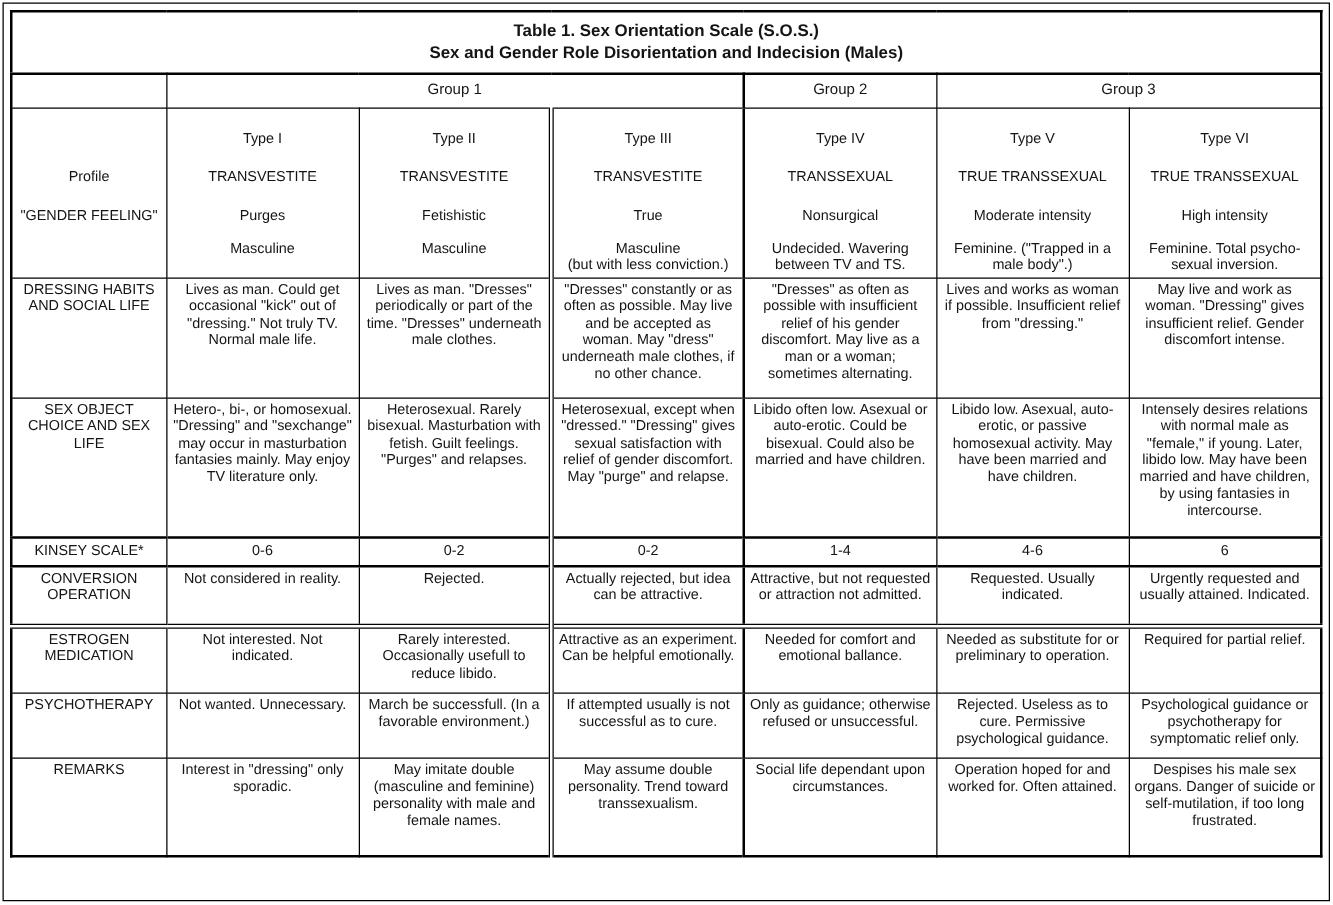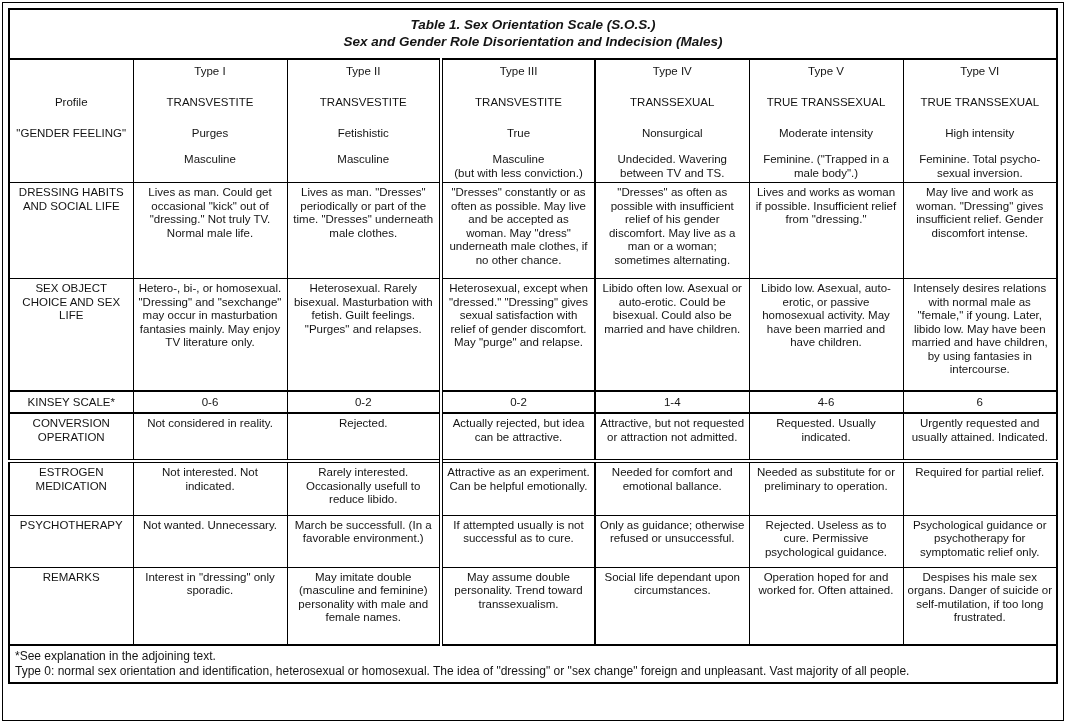--- a/index.html
+++ b/index.html
@@ -4,25 +4,25 @@
 <style>
   * { margin:0; padding:0; box-sizing:border-box; }
   html,body { width:1066px; height:724px; background:#fff; }
   body { font-family:"Liberation Sans","DejaVu Sans",sans-serif; color:#141414; position:relative; }
   .frame { position:absolute; left:2px; top:2px; width:1062px; height:719px; border:1px solid #000; }
   table.sos { position:absolute; left:8px; top:8px; width:1050px; border-collapse:collapse; table-layout:fixed; border:2px solid #000; background:#fff; }
   td { border:1px solid #000; font-size:11.5px; line-height:13.5px; text-align:center; vertical-align:top; padding:3px 4px; overflow:hidden; }
   col.lbl { width:124px; }
   
   .r-title td { border-bottom:2px solid #000; height:50px; padding-top:6px; }
-  .title-line { font-size:13.5px; line-height:17px; font-weight:bold; font-style:italic; }
+  .title-line { font-size:13.5px; line-height:17px; font-weight:bold; }
   
   .r-group td { height:27px; font-size:12px; padding-top:5px; vertical-align:top; }
   
-  .r-profile td { height:116px; padding:5px 3px 2px 3px; }
+  .r-profile td { height:116px; padding:18px 3px 2px 3px; }
   .slot1 { height:31px; }
   .slot2 { height:31px; }
   .slot3 { height:26px; }
   .pre { white-space:pre-line; }
   
   .c3 { border-left:4px double #000; }
   .c4 { border-left:2px solid #000; }
   
   .r-dressing td { height:96px; }
   .r-sexobject td { height:112px; }
@@ -52,20 +52,26 @@
   </colgroup>
 
   <tbody>
       <tr class="r-title">
     <td colspan="7">
       <div class="title-line">Table 1. Sex Orientation Scale (S.O.S.)</div>
       <div class="title-line">Sex and Gender Role Disorientation and Indecision (Males)</div>
     </td>
   </tr>
 
+  <tr class="r-group">
+    <td></td>
+    <td colspan="3">Group 1</td>
+    <td class="c4">Group 2</td>
+    <td colspan="2">Group 3</td>
+  </tr>
 
   <tr class="r-profile">
     <td>
       <div class="slot1"></div>
       <div class="slot2">Profile</div>
       <div class="slot3">"GENDER FEELING"</div>
     </td>
     <td>
       <div class="slot1">Type I</div>
       <div class="slot2">TRANSVESTITE</div>
@@ -168,20 +174,14 @@
   <tr class="r-remarks">
     <td class="row-label">REMARKS</td>
     <td>Interest in "dressing" only sporadic.</td>
     <td>May imitate double (masculine and feminine) personality with male and female names.</td>
     <td class="c3">May assume double personality. Trend toward transsexualism.</td>
     <td class="c4">Social life dependant upon circumstances.</td>
     <td>Operation hoped for and worked for. Often attained.</td>
     <td>Despises his male sex organs. Danger of suicide or self-mutilation, if too long frustrated.</td>
   </tr>
 
-  <tr class="r-foot">
-    <td colspan="7">
-      <div>*See explanation in the adjoining text.</div>
-      <div>Type 0: normal sex orientation and identification, heterosexual or homosexual. The idea of "dressing" or "sex change" foreign and unpleasant. Vast majority of all people.</div>
-    </td>
-  </tr>
 </tbody>
   </table>
 
 </body></html>

